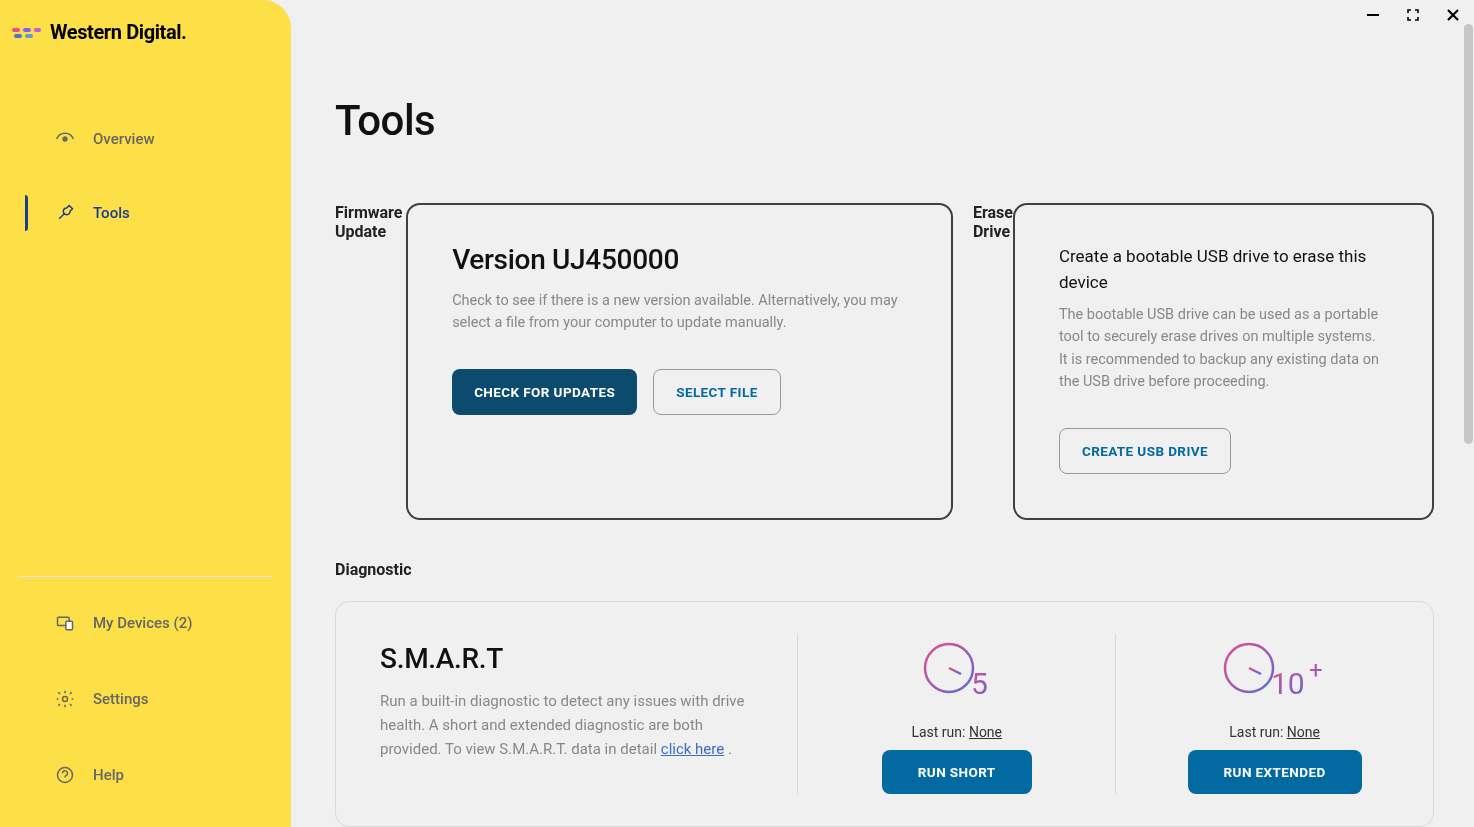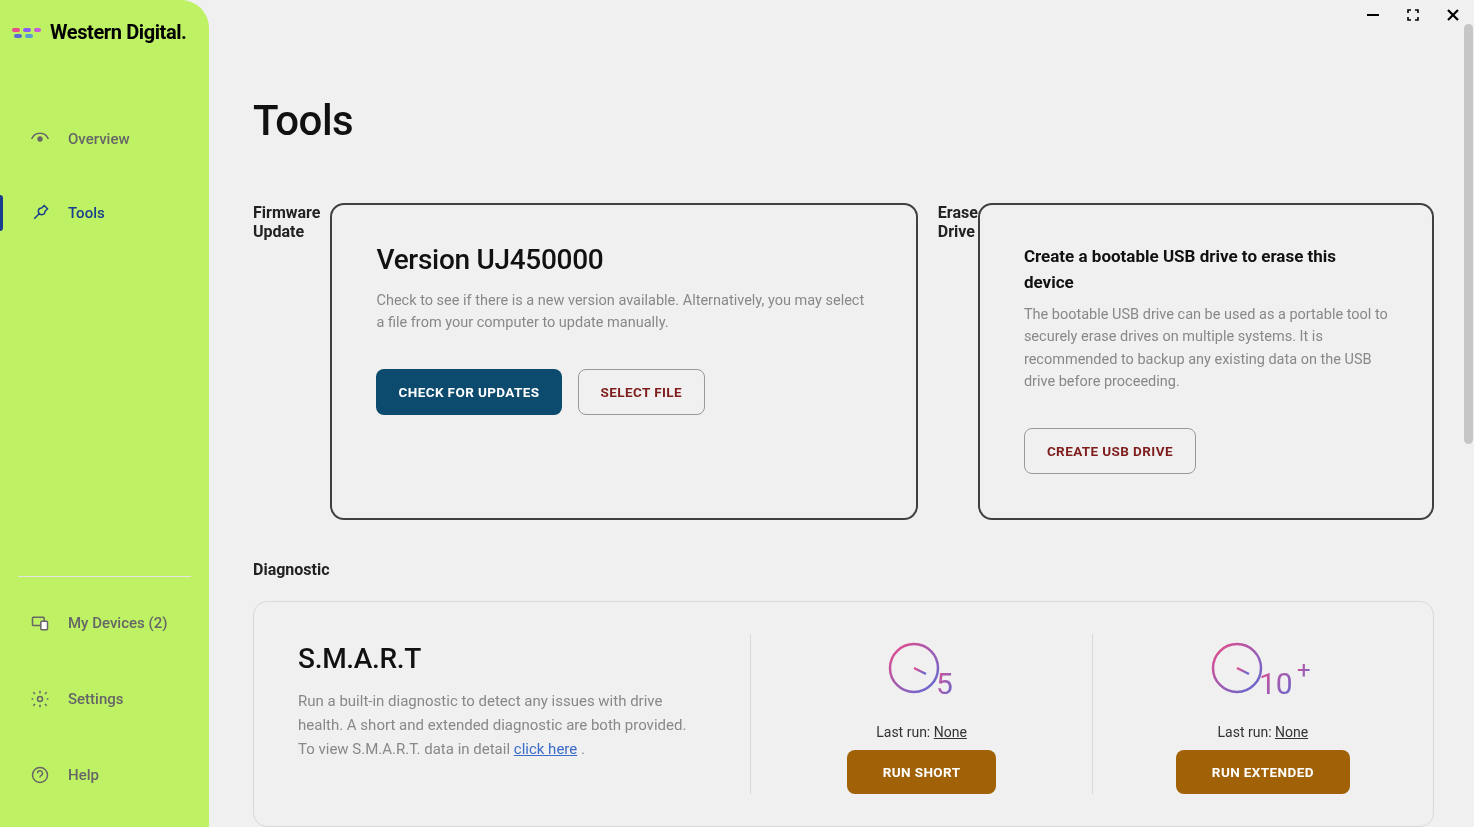--- a/index.html
+++ b/index.html
@@ -10,23 +10,23 @@
     }
     body {
       width: 1474px;
       height: 827px;
       display: flex;
       background: #f0f0f0;
       overflow: hidden;
       position: relative;
     }
     .sidebar {
-      width: 209px;
+      width: 291px;
       height: 100%;
-      background: #bef264;
+      background: #fde047;
       border-top-right-radius: 28px;
       display: flex;
       flex-direction: column;
       position: relative;
     }
     .logo-area {
       padding: 20px 12px 16px 12px;
       display: flex;
       align-items: center;
       gap: 8px;
@@ -47,20 +47,21 @@
       display: flex;
       align-items: center;
       gap: 18px;
       padding: 14px 0 14px 30px;
       cursor: pointer;
       color: #666;
       font-size: 15px;
       font-weight: 500;
       position: relative;
       margin-bottom: 26px;
+      margin-left: 25px;
     }
     .nav-item.active {
       color: #1a3e8e;
     }
     .nav-item.active::before {
       content: "";
       position: absolute;
       left: 0;
       top: 6px;
       bottom: 6px;
@@ -155,21 +156,21 @@
     }
     .card-heading {
       font-size: 28px;
       font-weight: 500;
       color: #111;
       margin-bottom: 14px;
       letter-spacing: -0.3px;
     }
     .card-heading2 {
       font-size: 17px;
-      font-weight: 700;
+      font-weight: 400;
       color: #111;
       line-height: 1.55;
       margin-bottom: 8px;
     }
     .card-desc {
       font-size: 14.5px;
       color: #888;
       line-height: 1.55;
       margin-bottom: 34px;
     }
@@ -185,21 +186,21 @@
       letter-spacing: 0.4px;
       cursor: pointer;
       border: none;
     }
     .btn.primary {
       background: #0c4a6e;
       color: #fff;
     }
     .btn.secondary {
       background: transparent;
-      color: #7f1d1d;
+      color: #0369a1;
       border: 1.5px solid #999;
     }
     .diagnostic-section {
       margin-top: 40px;
     }
     .diag-card {
       border: 1px solid #d9d9d9;
       border-radius: 14px;
       background: #f0f0f0;
       display: flex;
@@ -236,21 +237,21 @@
     }
     .last-run {
       font-size: 14px;
       color: #333;
       margin-bottom: 10px;
     }
     .last-run .val {
       text-decoration: underline;
     }
     .diag-btn {
-      background: #a16207;
+      background: #0369a1;
       color: #fff;
       font-weight: 700;
       font-size: 13.5px;
       padding: 14px 36px;
       border-radius: 8px;
       border: none;
       cursor: pointer;
       letter-spacing: 0.4px;
     }
     .scrollbar {

